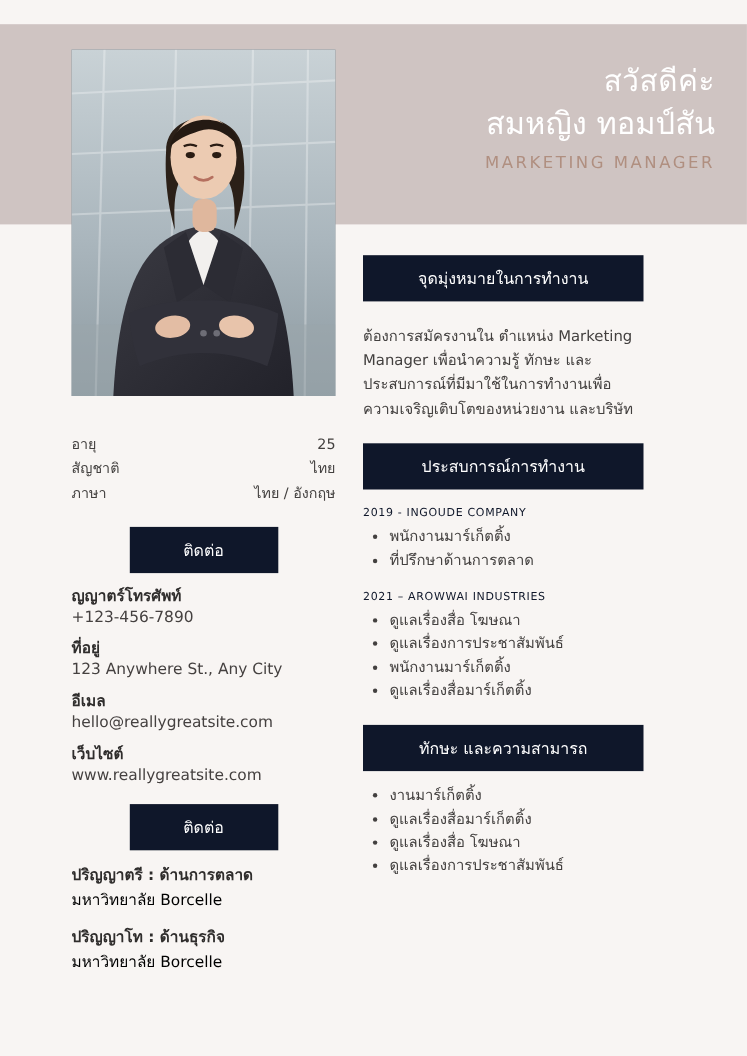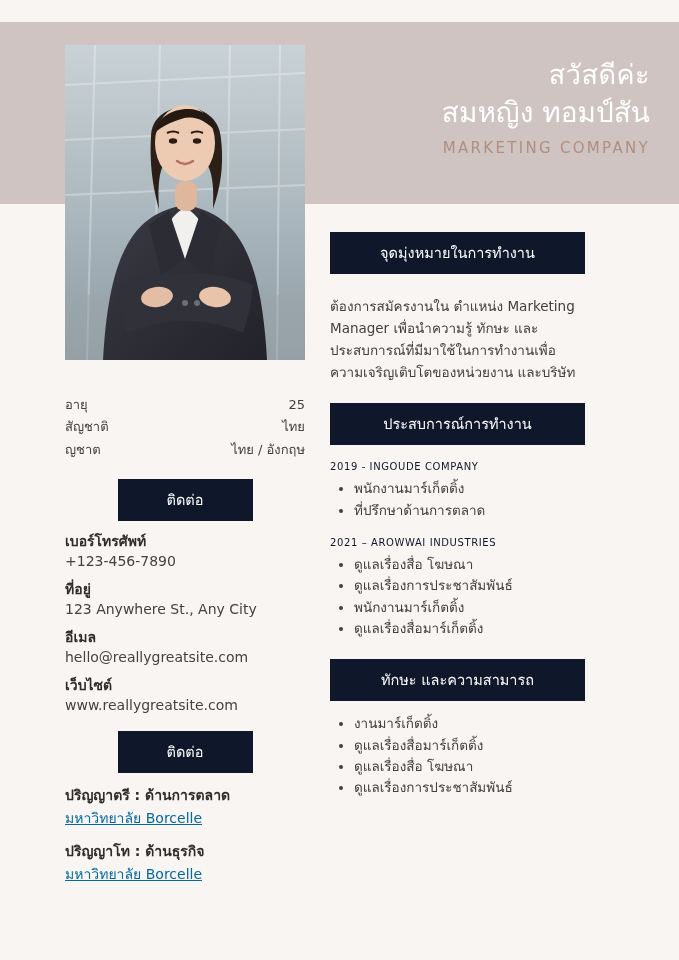--- a/index.html
+++ b/index.html
@@ -112,23 +112,22 @@
     margin-top: 1px;
   }
   .edu-item { margin-top: 11px; }
   .edu-deg {
     font-size: 14px;
     font-weight: bold;
     color: #2f2d2c;
   }
   .edu-school {
     font-size: 14px;
-    color: #0369a1;
+    color: #000000;
     margin-top: 1px;
-    text-decoration: underline;
   }
 
   
   .right-col {
     position: absolute;
     left: 330px;
     top: 232px;
     width: 255px;
   }
   .right-col .pill {
@@ -162,21 +161,21 @@
 </head>
 <body>
 
 <div class="page">
 
   <div class="top-band"></div>
 
   <div class="header-text">
     <div class="greet">สวัสดีค่ะ</div>
     <div class="name">สมหญิง ทอมป์สัน</div>
-    <div class="role">MARKETING COMPANY</div>
+    <div class="role">MARKETING MANAGER</div>
   </div>
 
   <div class="photo">
     <svg width="240" height="315" viewBox="0 0 240 315">
       <defs>
         <linearGradient id="bg" x1="0" y1="0" x2="0" y2="1">
           <stop offset="0%" stop-color="#c9d2d6"></stop>
           <stop offset="55%" stop-color="#aab6bd"></stop>
           <stop offset="100%" stop-color="#8d9aa1"></stop>
         </linearGradient>
@@ -235,29 +234,29 @@
     <div class="kv">
       <div class="kv-row">
         <span>อายุ</span>
         <span>25</span>
       </div>
       <div class="kv-row">
         <span>สัญชาติ</span>
         <span>ไทย</span>
       </div>
       <div class="kv-row">
-        <span>ญชาต</span>
+        <span>ภาษา</span>
         <span>ไทย / อังกฤษ</span>
       </div>
     </div>
 
     <div class="block">
       <div class="pill">ติดต่อ</div>
 
-      <div class="lbl">เบอร์โทรศัพท์</div>
+      <div class="lbl">ญญาตร์โทรศัพท์</div>
       <div class="val">+123-456-7890</div>
 
       <div class="lbl">ที่อยู่</div>
       <div class="val">123 Anywhere St., Any City</div>
 
       <div class="lbl">อีเมล</div>
       <div class="val">hello@reallygreatsite.com</div>
 
       <div class="lbl">เว็บไซต์</div>
       <div class="val">www.reallygreatsite.com</div>

